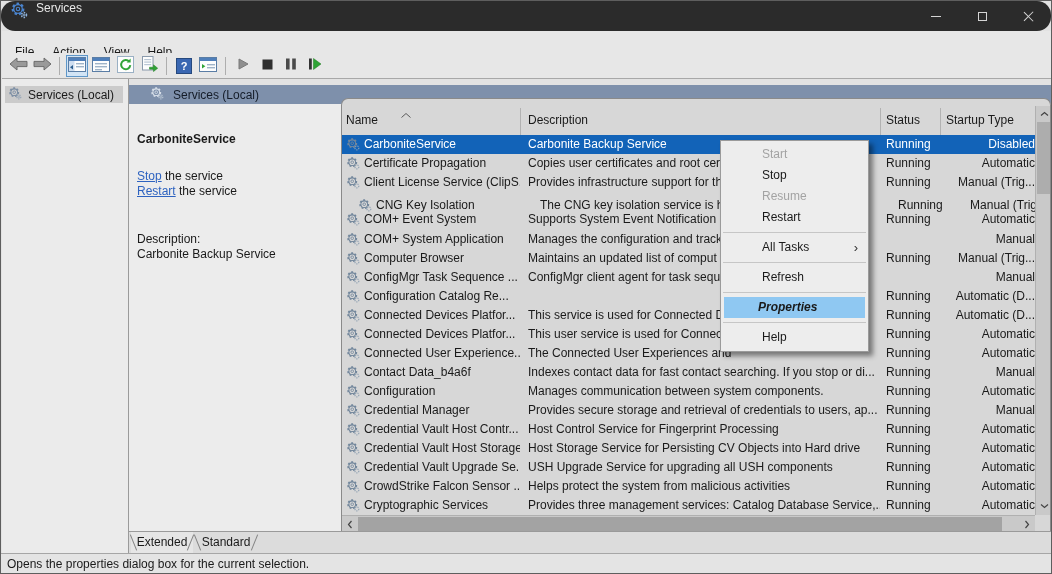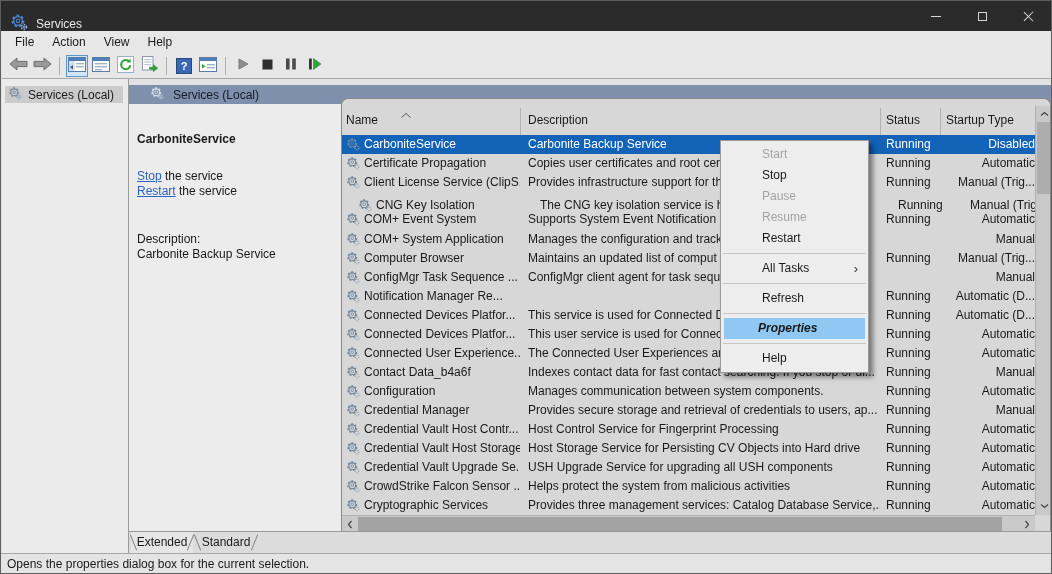--- a/index.html
+++ b/index.html
@@ -3,33 +3,33 @@
 <meta charset="utf-8">
 <style>
   * { margin:0; padding:0; box-sizing:border-box; }
   html,body { background:#888; }
   .win {
     position:relative; width:1052px; height:574px;
     font-family:"Liberation Sans", sans-serif; font-size:12px; color:#1a1a1a;
     background:#e2e2e2; border:1px solid #5e5e5e; overflow:hidden;
   }
   
-  .titlebar { position:absolute; left:0; top:0; width:100%; height:30px; background:#2b2b2b; display:flex; align-items:flex-end; }
+  .titlebar { position:absolute; left:0; top:0; width:100%; height:30px; background:#2b2b2b; display:flex; align-items:flex-start;border-radius:14px; }
   .titlebar .app-icon { margin-left:9px; width:18px; height:18px; }
   .titlebar .title { color:#e8e8e8; margin-left:8px; }
   .caption-btns { position:absolute; right:0; top:0; height:30px; display:flex; }
   .cap-btn { width:46px; height:30px; display:flex; align-items:center; justify-content:center; }
   .glyph-min { width:10px; height:1px; background:#d5d5d5; }
   .glyph-max { width:9px; height:9px; border:1px solid #d5d5d5; }
   .glyph-close { position:relative; width:11px; height:11px; }
   .glyph-close::before,.glyph-close::after { content:""; position:absolute; left:5px; top:-1px; width:1.4px; height:13px; background:#d5d5d5; }
   .glyph-close::before { transform:rotate(45deg); } .glyph-close::after { transform:rotate(-45deg); }
   
   .menubar { position:absolute; left:1px; top:30px; width:1050px; height:22px; background:#e7e7e7; display:flex; align-items:center; }
-  .menu-item { padding:0 9px; height:22px; line-height:22px; }
+  .menu-item { padding:10px 9px; height:22px; line-height:22px; }
   .menu-item:first-child { margin-left:4px; }
   
   .toolbar { position:absolute; left:1px; top:52px; width:1050px; height:26px; background:#e7e7e7; border-bottom:1px solid #a8a8a8; display:flex; align-items:center; }
   .tb-btn { width:22px; height:22px; margin:0 1px; display:flex; align-items:center; justify-content:center; border:1px solid transparent; }
   .tb-btn.toggled { background:#d2e4f5; border-color:#5e96c8; }
   .tb-sep { width:1px; height:18px; background:#aeaeae; margin:0 5px; }
   .tb-help-glyph { width:16px; height:16px; background:#3a67b2; border:1px solid #26497e; color:#fff; font-weight:bold; font-size:11px; line-height:14px; text-align:center; }
   
   .tree-panel { position:absolute; left:1px; top:78px; width:127px; height:474px; background:#ebebeb; border-right:1px solid #9a9a9a; }
   .tree-item { position:absolute; left:3px; top:7px; width:118px; height:17px; background:#cbcbcb; display:flex; align-items:center; }
@@ -357,21 +357,21 @@
             <span class="cell c-status"></span>
             <span class="cell c-startup">Manual</span>
           </div>
           <div class="row" style="top: 152px;">
             <svg class="gear" width="14" height="14" viewBox="0 0 18 18">
        <circle cx="8" cy="8" r="5.2" fill="none" stroke="#73879c" stroke-width="2.4" stroke-dasharray="2.4 2.1"></circle>
        <circle cx="8" cy="8" r="4.3" fill="none" stroke="#73879c" stroke-width="1.3"></circle>
        <circle cx="8" cy="8" r="1.7" fill="none" stroke="#73879c" stroke-width="1.1"></circle>
        <circle cx="14" cy="14" r="2.5" fill="none" stroke="#8fa0b2" stroke-width="1.5" stroke-dasharray="1.5 1.3"></circle>
             </svg>
-            <span class="cell c-name">Notification Manager Re...</span>
+            <span class="cell c-name">Configuration Catalog Re...</span>
             <span class="cell c-status">Running</span>
             <span class="cell c-startup">Automatic (D...</span>
           </div>
           <div class="row" style="top: 171px;">
             <svg class="gear" width="14" height="14" viewBox="0 0 18 18">
        <circle cx="8" cy="8" r="5.2" fill="none" stroke="#73879c" stroke-width="2.4" stroke-dasharray="2.4 2.1"></circle>
        <circle cx="8" cy="8" r="4.3" fill="none" stroke="#73879c" stroke-width="1.3"></circle>
        <circle cx="8" cy="8" r="1.7" fill="none" stroke="#73879c" stroke-width="1.1"></circle>
        <circle cx="14" cy="14" r="2.5" fill="none" stroke="#8fa0b2" stroke-width="1.5" stroke-dasharray="1.5 1.3"></circle>
             </svg>
@@ -543,21 +543,20 @@
         <span class="edge r"></span>
       </div>
     </div>
   </div>
 
   <div class="statusbar">Opens the properties dialog box for the current selection.</div>
 
   <div class="ctx" id="ctxmenu">
       <div class="ctx-item disabled">Start</div>
       <div class="ctx-item">Stop</div>
-      <div class="ctx-item disabled">Pause</div>
       <div class="ctx-item disabled">Resume</div>
       <div class="ctx-item">Restart</div>
       <div class="ctx-sep"></div>
       <div class="ctx-item">All Tasks<span class="ctx-sub">›</span></div>
       <div class="ctx-sep"></div>
       <div class="ctx-item">Refresh</div>
       <div class="ctx-sep"></div>
       <div class="ctx-item highlight">Properties</div>
       <div class="ctx-sep"></div>
       <div class="ctx-item">Help</div>

